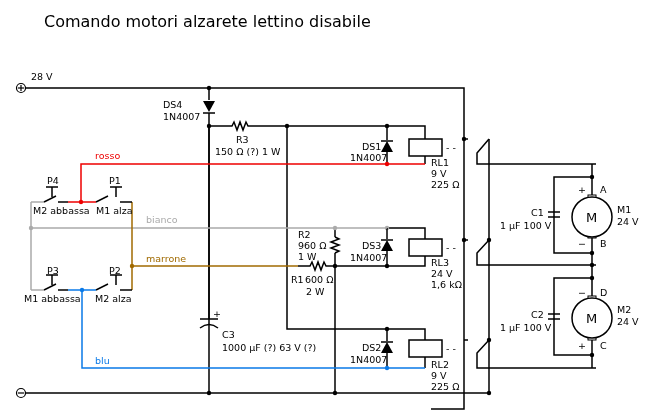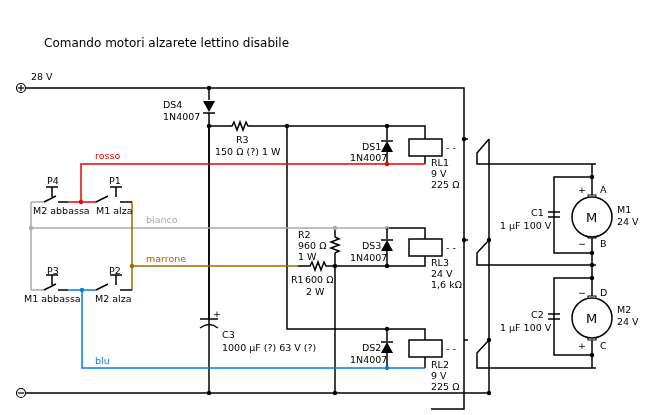--- a/index.html
+++ b/index.html
@@ -1,17 +1,17 @@
 <!DOCTYPE html>
 <html><head>
 <meta charset="utf-8">
 <style>
   html, body { margin: 0; padding: 0; background: #ffffff; }
   body { width: 656px; height: 415px; position: relative; overflow: hidden; font-family: "DejaVu Sans", sans-serif; }
-  #title { position: absolute; left: 44px; top: 12px; font-size: 12px; color: #000; margin-top: 24px; }
+  #title { position: absolute; left: 44px; top: 12px; font-size: 16px; color: #000; }
   svg { position: absolute; left: 0; top: 0; }
   svg text { font-family: "DejaVu Sans", sans-serif; font-size: 9.5px; fill: #000; }
   .w { stroke: #000; stroke-width: 1.5; fill: none; }
   .wr { stroke: #ee0000; stroke-width: 1.5; fill: none; }
   .wg { stroke: #aaaaaa; stroke-width: 1.5; fill: none; }
   .wb { stroke: #a06a00; stroke-width: 1.5; fill: none; }
   .wu { stroke: #0a7ae8; stroke-width: 1.5; fill: none; }
   .dot { fill: #000; }
   .lbl-red { fill: #ee0000 !important; }
   .lbl-gray { fill: #aaaaaa !important; }

